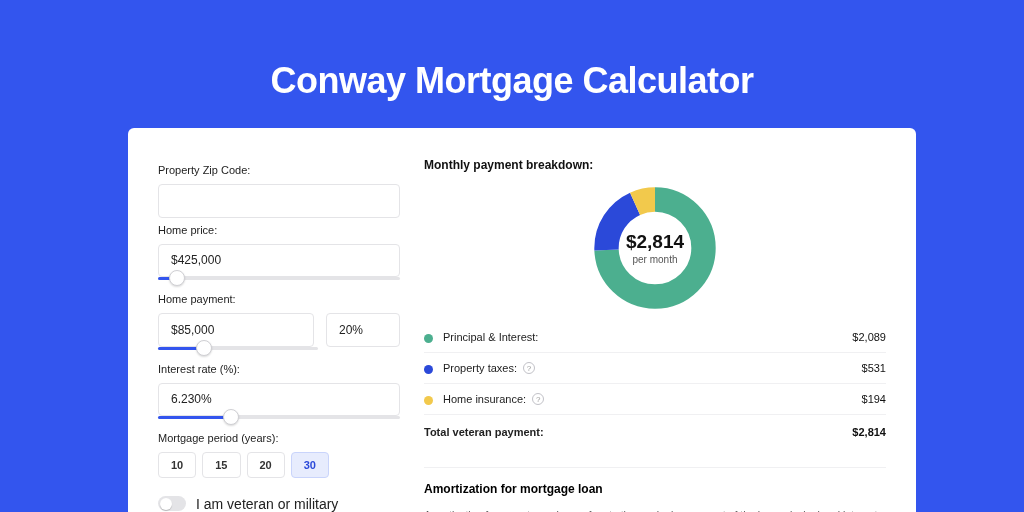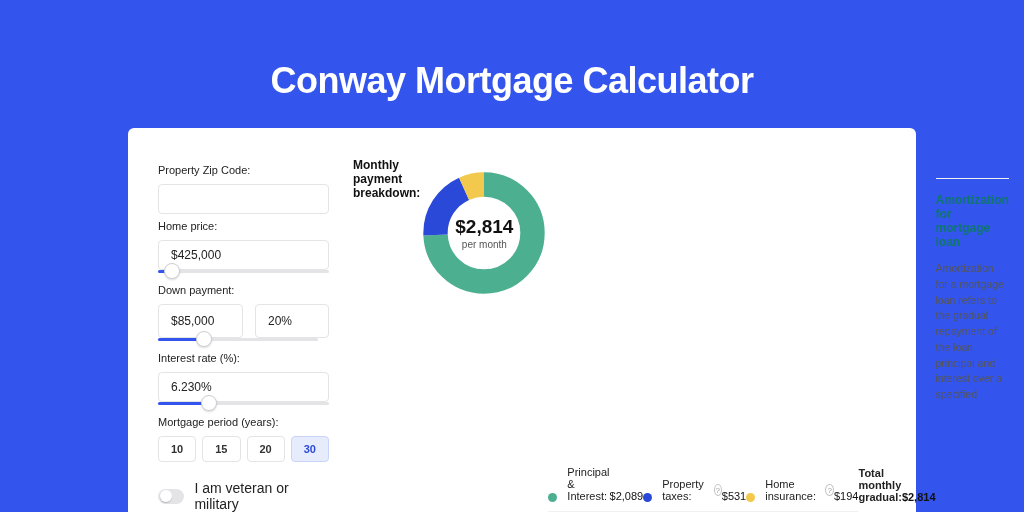--- a/index.html
+++ b/index.html
@@ -1,21 +1,21 @@
 <!DOCTYPE html>
 <html><head>
 <meta charset="utf-8">
 <style>
   * { box-sizing: border-box; margin: 0; padding: 0; }
   html, body { width: 1024px; height: 512px; overflow: hidden; font-family: -apple-system, BlinkMacSystemFont, "Segoe UI", Arial, sans-serif; }
   .bg { width: 1024px; height: 512px; background: #3355ee; position: relative; }
   .title { position: absolute; top: 60px; left: 0; width: 100%; text-align: center; color: #fff; font-size: 36px; font-weight: 700; letter-spacing: -0.5px; }
   .panel { position: absolute; top: 128px; left: 128px; width: 788px; height: 384px; background: #fff; border-radius: 6px 6px 0 0; padding: 30px 30px 0 30px; display: flex; gap: 24px; }
   .left { width: 242px; display: flex; flex-direction: column; }
-  .right { flex: 1; display: flex; flex-direction: row; }
+  .right { flex: 1; display: flex; flex-direction: column; }
   .field-label { font-size: 11px; color: #222; margin-bottom: 8px; margin-top: 6px; }
   .input { border: 1px solid #e4e4e7; border-radius: 4px; height: 34px; padding: 0 12px; font-size: 12px; color: #222; width: 100%; }
   .input-row { display: flex; gap: 12px; }
   .input-narrow { width: 74px; }
   .slider-wrap { position: relative; height: 14px; margin-top: -4px; }
   .slider-track { position: absolute; top: 4px; left: 0; right: 0; height: 3px; background: #e4e4e7; border-radius: 2px; }
   .slider-fill { position: absolute; top: 4px; left: 0; height: 3px; background: #3355ee; border-radius: 2px; }
   .slider-thumb { position: absolute; top: -3px; width: 16px; height: 16px; background: #fff; border: 1px solid #d0d0d4; border-radius: 50%; box-shadow: 0 1px 2px rgba(0,0,0,0.15); }
   .seg-group { display: flex; gap: 6px; }
   .seg { border: 1px solid #e4e4e7; border-radius: 4px; padding: 6px 12px; font-size: 11px; font-weight: 600; color: #333; background: #fff; cursor: pointer; }
@@ -32,21 +32,21 @@
   .donut-amount { font-size: 19px; font-weight: 700; color: #111; }
   .donut-label { font-size: 10px; color: #555; margin-top: 1px; }
   .legend-row { display: flex; align-items: flex-end; padding: 9px 0; border-bottom: 1px solid #f0f0f2; font-size: 11px; }
   .legend-row.total { border-bottom: none; font-weight: 700; padding-top: 11px; }
   .dot { width: 9px; height: 9px; border-radius: 50%; margin-right: 10px; flex-shrink: 0; }
   .legend-name { flex: 1; display: flex; align-items: center; gap: 6px; color: #222; }
   .legend-val { color: #111; font-weight: 500; }
   .legend-row.total .legend-val { font-weight: 700; }
   .info { width: 12px; height: 12px; border: 1px solid #c2c2c8; border-radius: 50%; display: inline-flex; align-items: center; justify-content: center; font-size: 8px; color: #999; }
   .amort { margin-top: 20px; border-top: 1px solid #f0f0f2; padding-top: 14px; }
-  .amort-title { font-size: 12px; font-weight: 700; color: #0f766e; margin-bottom: 12px; }
+  .amort-title { font-size: 12px; font-weight: 700; color: #000000; margin-bottom: 12px; }
   .amort-text { font-size: 10.5px; color: #555; line-height: 1.5; }
 </style>
 </head>
 <body>
 
 <div class="bg">
   <div class="title">Conway Mortgage Calculator</div>
 
   <div class="panel">
 
@@ -56,21 +56,21 @@
       <input class="input" value="" style="">
 
       <div class="field-label">Home price:</div>
       <input class="input" value="$425,000" style="">
       <div class="slider-wrap">
         <div class="slider-track"></div>
         <div class="slider-fill" style="width:8%"></div>
         <div class="slider-thumb" style="left:calc(8% - 8px)"></div>
       </div>
 
-      <div class="field-label">Down payment:</div>
+      <div class="field-label">Home payment:</div>
       <div class="input-row">
         <input class="input" style="flex: 1 1 0%;" value="$85,000">
         <input class="input input-narrow" value="20%" style="">
       </div>
       <div class="slider-wrap" style="width:160px">
         <div class="slider-track"></div>
         <div class="slider-fill" style="width:29%"></div>
         <div class="slider-thumb" style="left:calc(29% - 8px)"></div>
       </div>
 
@@ -130,21 +130,21 @@
       </div>
       <div class="legend-row">
         <span class="dot" style="background:#f2c94c"></span>
         <span class="legend-name">
           <span>Home insurance:</span>
           <span class="info">?</span>
         </span>
         <span class="legend-val">$194</span>
       </div>
       <div class="legend-row total">
-        <span class="legend-name" style="margin-left:0">Total monthly gradual:</span>
+        <span class="legend-name" style="margin-left:0">Total veteran payment:</span>
         <span class="legend-val">$2,814</span>
       </div>
 
       <div class="amort">
         <div class="amort-title">Amortization for mortgage loan</div>
         <div class="amort-text">Amortization for a mortgage loan refers to the gradual repayment of the loan principal and interest over a specified</div>
       </div>
     </div>
 
   </div>

